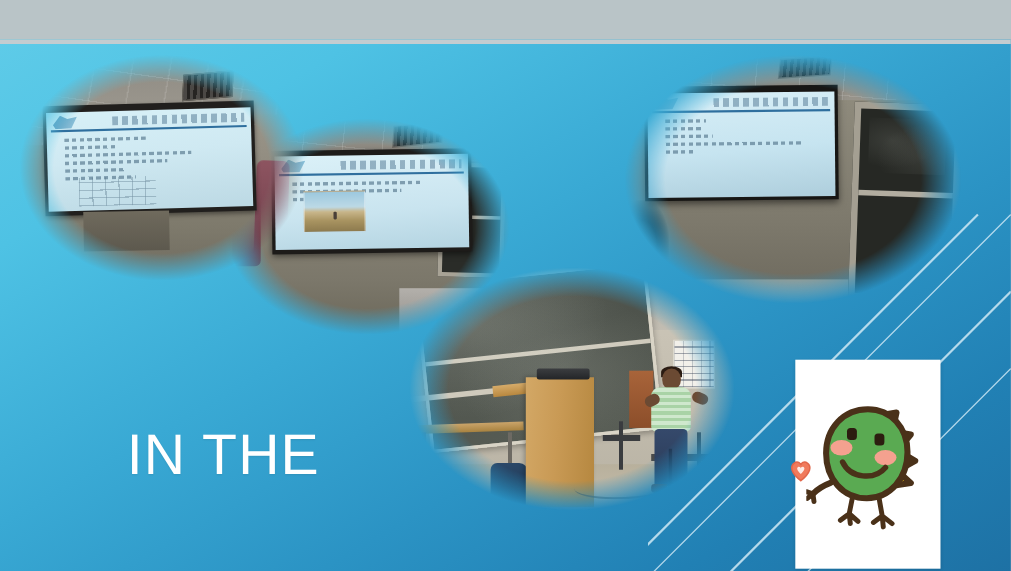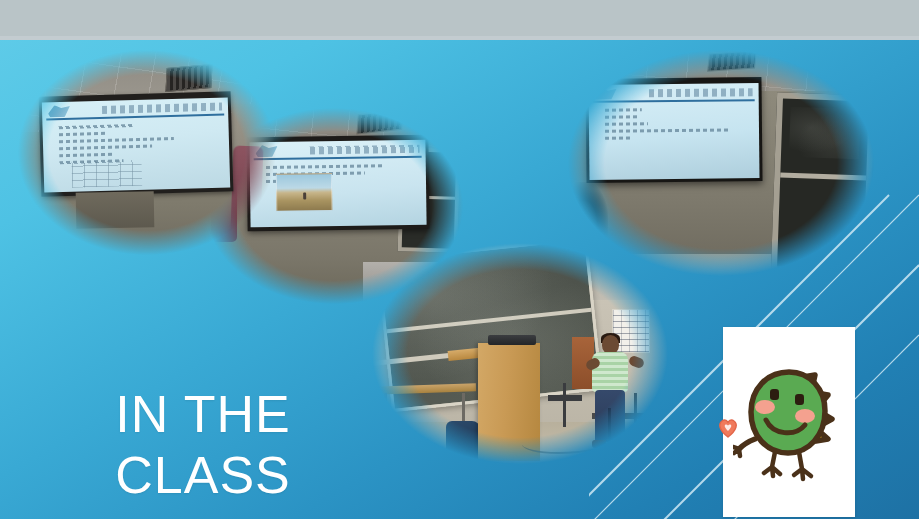--- a/index.html
+++ b/index.html
@@ -552,16 +552,15 @@
 
       <rect x="37" y="26" width="9" height="11" rx="3.2" fill="#2c1d10"></rect>
       <rect x="62" y="31" width="9" height="11" rx="3.2" fill="#2c1d10"></rect>
 
       <path d="M33 57 C40 72 62 74 72 62" fill="none" stroke="#4a3119" stroke-width="5" stroke-linecap="round"></path>
     </svg>
   </div>
 
   <div id="title">
     <span class="l">IN THE</span>
-    <span class="l">CLASS</span>
   </div>
 
 </div>
 
 </body></html>

